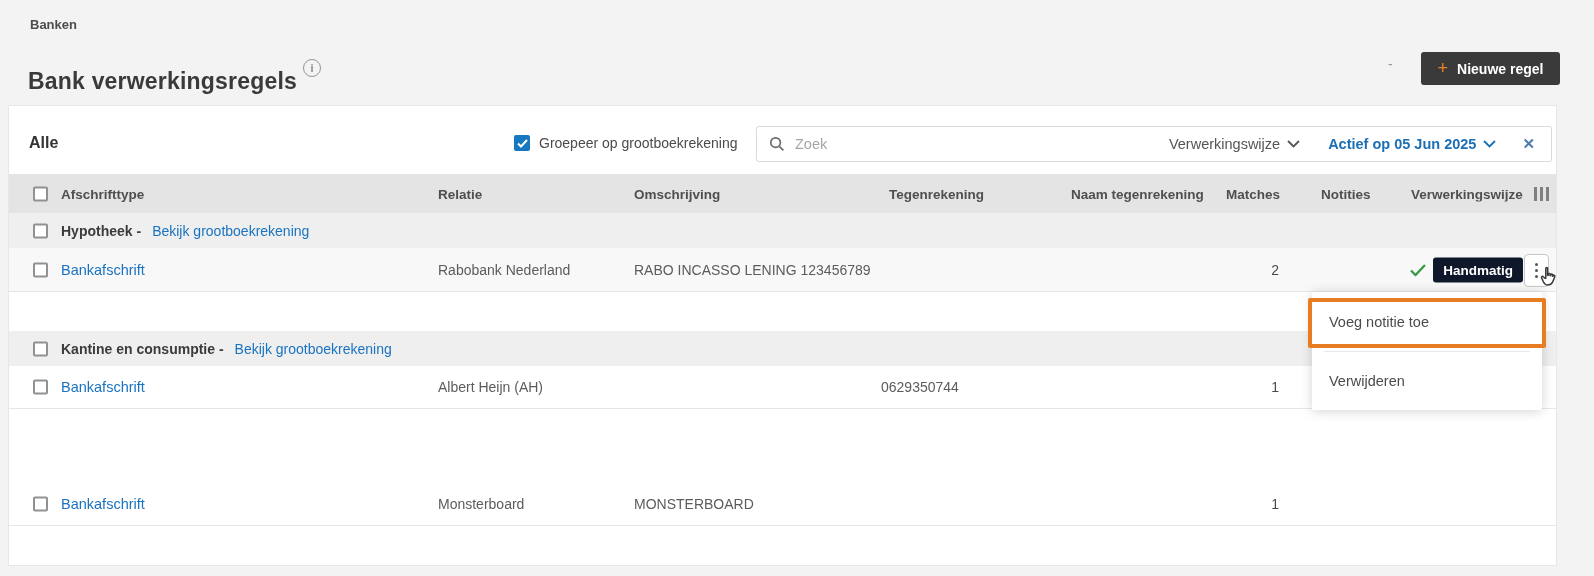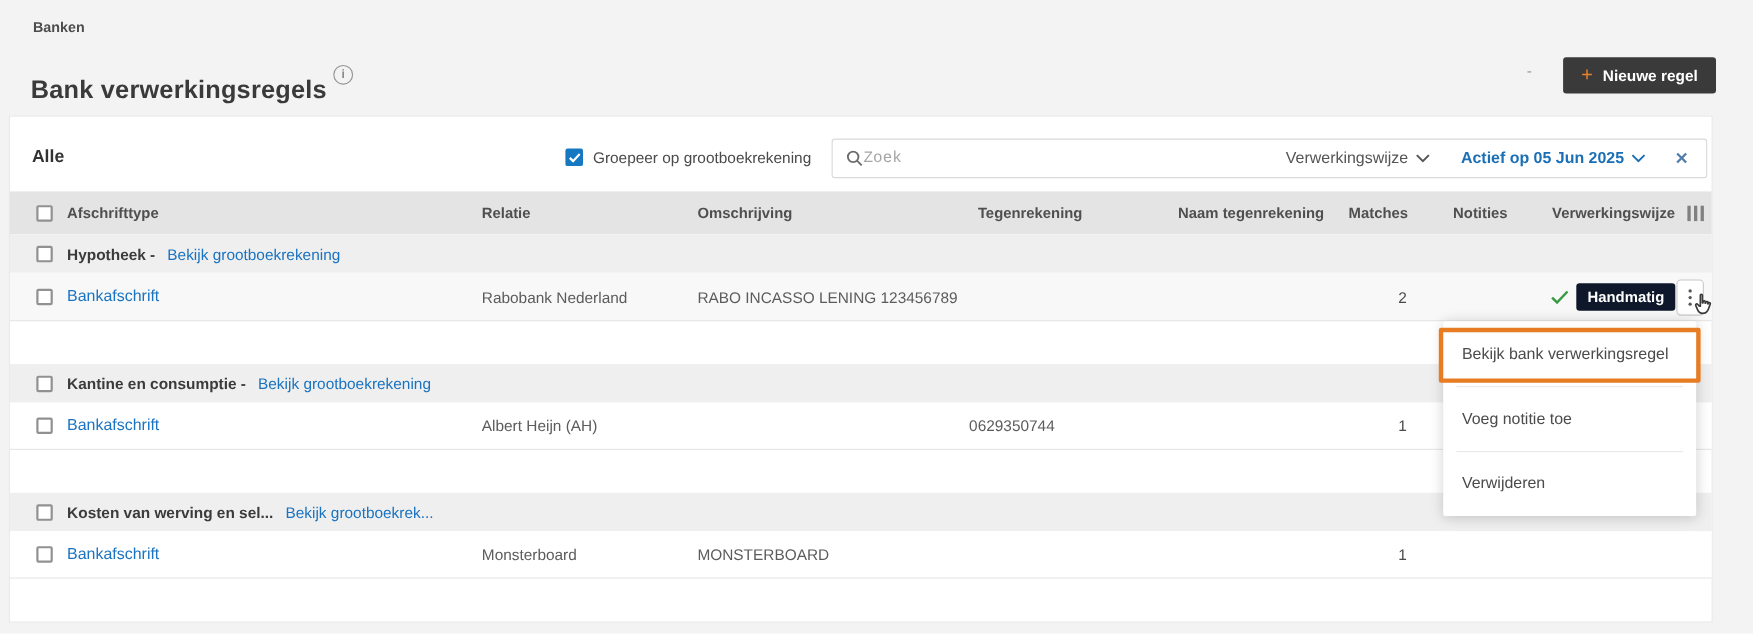--- a/index.html
+++ b/index.html
@@ -27,21 +27,21 @@
   
   .card { left:8px; top:105px; width:1549px; height:461px; background:#fff; border:1px solid #e7e7e7; }
 
   
   .tab-alle { left:20px; top:28px; font-size:16px; font-weight:600; color:#333; }
   .groupby { left:505px; top:29px; display:flex; align-items:center; gap:9px; }
   .checkbox-on { width:16px; height:16px; background:#1778c2; border-radius:2px; display:flex; align-items:center; justify-content:center; }
   .groupby-label { font-size:14px; color:#4a4a4a; }
   .searchwrap { left:747px; top:20px; width:796px; height:36px; border:1px solid #d9d9d9; border-radius:3px; background:#fff;
                 display:flex; align-items:center; padding:0 12px 0 12px; }
-  .searchwrap input { flex:1; border:none; outline:none; font-size:14.5px; color:#555; font-family:Liberation Mono, monospace; min-width:0; }
+  .searchwrap input { flex:1; border:none; outline:none; font-size:14.5px; color:#555; font-family:Liberation Sans, sans-serif; margin-left:10px; min-width:0; }
   .searchwrap input::placeholder { color:#a6a6a6; }
   .ddl { display:flex; align-items:center; gap:7px; font-size:14.5px; cursor:pointer; white-space:nowrap; }
   .ddl-gray { color:#555; margin-right:28px; }
   .ddl-blue { color:#1b6fb5; font-weight:600; margin-right:22px; }
   .clear-x { color:#4f7dab; font-size:15px; font-weight:700; cursor:pointer; padding:2px 4px; }
 
   
   .thead { left:0; right:0; top:68px; height:39px; background:#e4e4e4; }
   .th { position:absolute; top:50%; transform:translateY(-50%); font-size:13.5px; font-weight:700; color:#4f4f4f; white-space:nowrap; }
   .cols-icon { position:absolute; left:1525px; top:50%; transform:translateY(-50%); display:flex; gap:3px; cursor:pointer; }
@@ -174,39 +174,31 @@
     </span>
   </div>
   <div class="row datarow" style="top:260px; height:43px">
     <span class="cb"></span>
     <span class="cell link link-type" style="left:52px">Bankafschrift</span>
     <span class="cell" style="left:429px">Albert Heijn (AH)</span>
     <span class="cell" style="left:872px">0629350744</span>
     <span class="cell num-cell">1</span>
   </div>
 
-  <div class="row grouprow" style="top:342px">
-    <span class="cb"></span>
-    <span class="group-label">
-      <span class="group-name">Kosten van werving en sel...</span>
-      <span class="link">Bekijk grootboekrek...</span>
-    </span>
-  </div>
   <div class="row datarow" style="top:377px; height:43px">
     <span class="cb"></span>
     <span class="cell link link-type" style="left:52px">Bankafschrift</span>
     <span class="cell" style="left:429px">Monsterboard</span>
     <span class="cell" style="left:625px">MONSTERBOARD</span>
     <span class="cell num-cell">1</span>
   </div>
 
 </div>
 
 <div class="abs menu">
-  <div class="menu-item">Bekijk bank verwerkingsregel</div>
   <div class="menu-item">Voeg notitie toe</div>
   <div class="menu-item">Verwijderen</div>
 </div>
 <div class="abs hl-box"></div>
 
 <div class="abs cursor-hand">
   <svg width="26" height="28" viewBox="0 0 24 26">
     <path d="M9 3.2c0-1.1 1.7-1.1 1.7 0v6.4l.4.1.4-1.3c.3-1 1.8-.6 1.6.4l-.1 1 .4.1.5-1c.4-.9 1.8-.3 1.5.6l-.2.9.3.1.5-.7c.5-.8 1.7-.1 1.4.8-.6 1.8-1.3 3.7-2.1 5.3-.9 1.6-2.4 2.6-4.3 2.6-2 0-3.5-1.2-4.3-3l-1.6-3.8c-.4-1 1-1.7 1.6-.9l1.1 1.3 1.2.3z" fill="#ffffff" stroke="#3b3b3b" stroke-width="1.4" stroke-linejoin="round"></path>
   </svg>
 </div>

